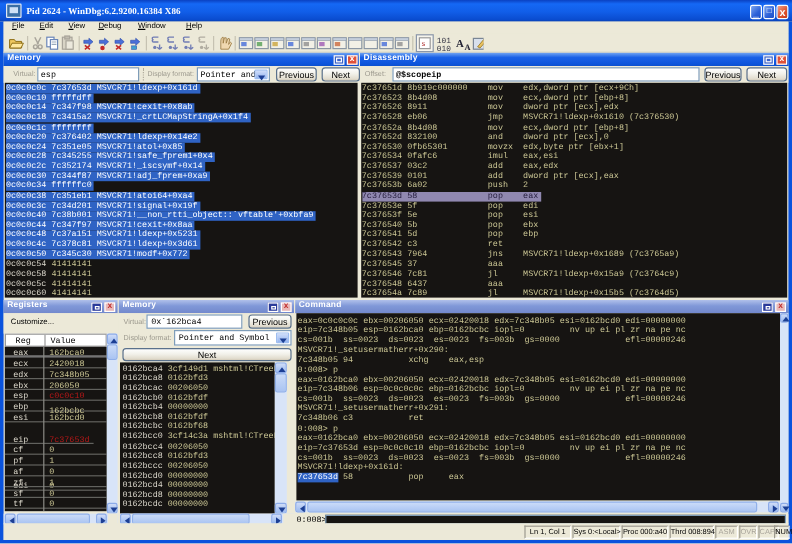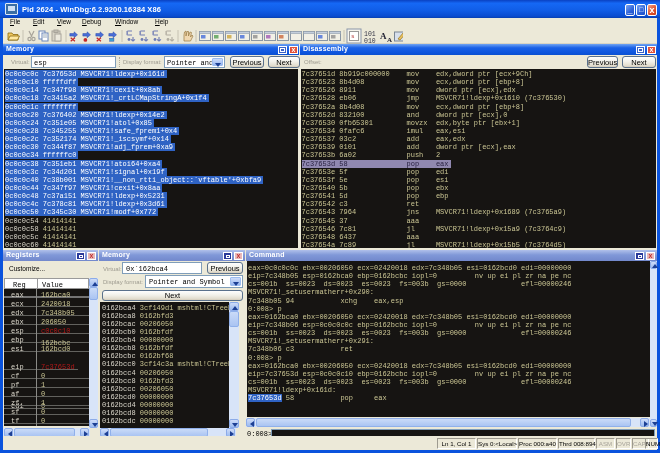--- a/index.html
+++ b/index.html
@@ -33,21 +33,21 @@
 .seg{position:absolute;top:438px;height:11px;border:1px solid;border-color:#9d9a8f #fff #fff #9d9a8f;font-size:6.2px;line-height:9.5px;text-align:center;color:#000;white-space:nowrap;}
 .seg.gray{color:#a8a49a;}
 </style></head><body>
 <div id="titlebar" class="abs"></div>
 <div id="borderL" class="abs"></div>
 <div id="borderR" class="abs"></div>
 <div id="borderB" class="abs"></div>
 <div class="abs" style="left:5px;top:3px;width:13px;height:12px;background:#3a6ea5;border:1px solid #dfe8f5;border-radius:1px;">
     <div style="position:absolute;left:2px;top:2px;right:2px;height:5px;background:#cfe0f5;"></div>
   </div>
-<div class="abs wtitle" style="left:22px;top:5px;">Pid 2624 - WinDbg:6.2.9200.16384 X86</div>
+<div class="abs wtitle" style="left:22px;top:5px;font-family:Liberation Serif, serif;">Pid 2624 - WinDbg:6.2.9200.16384 X86</div>
 <div class="abs capbtn" style="left:625px;top:4px;width:10px;height:12px;line-height:10px;background:linear-gradient(135deg,#7da6f0,#2c61d8 60%,#1b4fc8);">_</div>
 <div class="abs capbtn" style="left:636px;top:4px;width:10px;height:12px;line-height:10px;font-size:7px;background:linear-gradient(135deg,#7da6f0,#2c61d8 60%,#1b4fc8);">□</div>
 <div class="abs capbtn" style="left:647px;top:4px;width:10px;height:12px;line-height:10px;background:linear-gradient(135deg,#f0a088,#dd512c 60%,#c83c1b);">x</div>
 <div class="abs" style="left:3px;top:18px;width:654px;height:10px;background:#ece9d8;font-size:6.5px;color:#000;">
 <span style="position:absolute;left:7px;top:0;"><span style="text-decoration:underline;">F</span>ile</span>
 <span style="position:absolute;left:30px;top:0;"><span style="text-decoration:underline;">E</span>dit</span>
 <span style="position:absolute;left:54px;top:0;"><span style="text-decoration:underline;">V</span>iew</span>
 <span style="position:absolute;left:79px;top:0;"><span style="text-decoration:underline;">D</span>ebug</span>
 <span style="position:absolute;left:112px;top:0;"><span style="text-decoration:underline;">W</span>indow</span>
 <span style="position:absolute;left:152px;top:0;"><span style="text-decoration:underline;">H</span>elp</span>
@@ -209,20 +209,21 @@
 <div class="abs blk mono" style="left:4px;top:69px;width:294px;height:179px;padding:1px 0 0 1px;"><div><span class="sel">0c0c0c0c 7c37653d MSVCR71!ldexp+0x161d</span></div><div><span class="sel">0c0c0c10 fffffdff</span></div><div><span class="sel">0c0c0c14 7c347f98 MSVCR71!cexit+0x8ab</span></div><div><span class="sel">0c0c0c18 7c3415a2 MSVCR71!_crtLCMapStringA+0x1f4</span></div><div><span class="sel">0c0c0c1c ffffffff</span></div><div><span class="sel">0c0c0c20 7c376402 MSVCR71!ldexp+0x14e2</span></div><div><span class="sel">0c0c0c24 7c351e05 MSVCR71!atol+0x85</span></div><div><span class="sel">0c0c0c28 7c345255 MSVCR71!safe_fprem1+0x4</span></div><div><span class="sel">0c0c0c2c 7c352174 MSVCR71!_iscsymf+0x14</span></div><div><span class="sel">0c0c0c30 7c344f87 MSVCR71!adj_fprem+0xa9</span></div><div><span class="sel">0c0c0c34 ffffffc0</span></div><div><span class="sel">0c0c0c38 7c351eb1 MSVCR71!atoi64+0xa4</span></div><div><span class="sel">0c0c0c3c 7c34d201 MSVCR71!signal+0x19f</span></div><div><span class="sel">0c0c0c40 7c38b001 MSVCR71!__non_rtti_object::`vftable'+0xbfa9</span></div><div><span class="sel">0c0c0c44 7c347f97 MSVCR71!cexit+0x8aa</span></div><div><span class="sel">0c0c0c48 7c37a151 MSVCR71!ldexp+0x5231</span></div><div><span class="sel">0c0c0c4c 7c378c81 MSVCR71!ldexp+0x3d61</span></div><div><span class="sel">0c0c0c50 7c345c30 MSVCR71!modf+0x772</span></div><div><span class="addr">0c0c0c54</span> <span class="val">41414141</span></div><div><span class="addr">0c0c0c58</span> <span class="val">41414141</span></div><div><span class="addr">0c0c0c5c</span> <span class="val">41414141</span></div><div><span class="addr">0c0c0c60</span> <span class="val">41414141</span></div></div>
 <div class="abs ptitle-a" style="left:300px;top:44px;width:357px;height:11px;">
     <div class="ptxt">Disassembly</div>
     <div class="abs" style="right:12px;top:1.5px;width:9px;height:8px;background:#3a62c8;border:1px solid #fff;">
       <div style="position:absolute;left:1px;top:1px;width:5px;height:4px;border:1px solid #fff;"></div>
     </div>
     <div class="abs" style="right:1px;top:1.5px;width:9px;height:8px;background:#e05038;border:1px solid #fff;color:#fff;font-size:7px;line-height:6px;text-align:center;font-weight:bold;">x</div>
   </div>
 <div class="abs" style="left:300px;top:55px;width:357px;height:14px;background:#ece9d8;">
     <span class="lbl" style="position:absolute;left:4px;top:3.5px;">Offset:</span>
+    <div class="inp" style="position:absolute;left:27px;top:1px;width:256px;height:12px;padding:1.5px 2px;font-weight:bold;">@$scopeip</div>
     <div class="xpbtn" style="position:absolute;left:287px;top:1px;width:31px;height:12px;line-height:11px;">Previous</div>
     <div class="xpbtn" style="position:absolute;left:322px;top:1px;width:34px;height:12px;line-height:11px;">Next</div>
   </div>
 <div class="abs blk mono khaki" style="left:301px;top:69px;width:355px;height:179px;padding:1px 0 0 0.5px;"><div>7c37651d 8b919c000000    mov    edx,dword ptr [ecx+9Ch]</div><div>7c376523 8b4d08          mov    ecx,dword ptr [ebp+8]</div><div>7c376526 8911            mov    dword ptr [ecx],edx</div><div>7c376528 eb06            jmp    MSVCR71!ldexp+0x1610 (7c376530)</div><div>7c37652a 8b4d08          mov    ecx,dword ptr [ebp+8]</div><div>7c37652d 832100          and    dword ptr [ecx],0</div><div>7c376530 0fb65301        movzx  edx,byte ptr [ebx+1]</div><div>7c376534 0fafc6          imul   eax,esi</div><div>7c376537 03c2            add    eax,edx</div><div>7c376539 0101            add    dword ptr [ecx],eax</div><div>7c37653b 6a02            push   2</div><div><span style="background:#9088b0;color:#282040;padding-right:2px;">7c37653d 58              pop    eax</span></div><div>7c37653e 5f              pop    edi</div><div>7c37653f 5e              pop    esi</div><div>7c376540 5b              pop    ebx</div><div>7c376541 5d              pop    ebp</div><div>7c376542 c3              ret</div><div>7c376543 7964            jns    MSVCR71!ldexp+0x1689 (7c3765a9)</div><div>7c376545 37              aaa</div><div>7c376546 7c81            jl     MSVCR71!ldexp+0x15a9 (7c3764c9)</div><div>7c376548 6437            aaa</div><div>7c37654a 7c89            jl     MSVCR71!ldexp+0x15b5 (7c3764d5)</div></div>
 <div class="abs ptitle-i" style="left:3px;top:250px;width:95px;height:11px;">
     <div class="ptxt">Registers</div>
     <div class="abs" style="right:13px;top:1.5px;width:9px;height:8px;background:#2a3a9a;border:1px solid #fff;">
       <div style="position:absolute;left:1.5px;top:2px;width:4px;height:3px;border:1px solid #fff;"></div>
     </div>
     <div class="abs" style="right:2px;top:1.5px;width:9px;height:8px;background:#e8b8b8;border:1px solid #fff;color:#c03030;font-size:7px;line-height:6px;text-align:center;font-weight:bold;">x</div>

